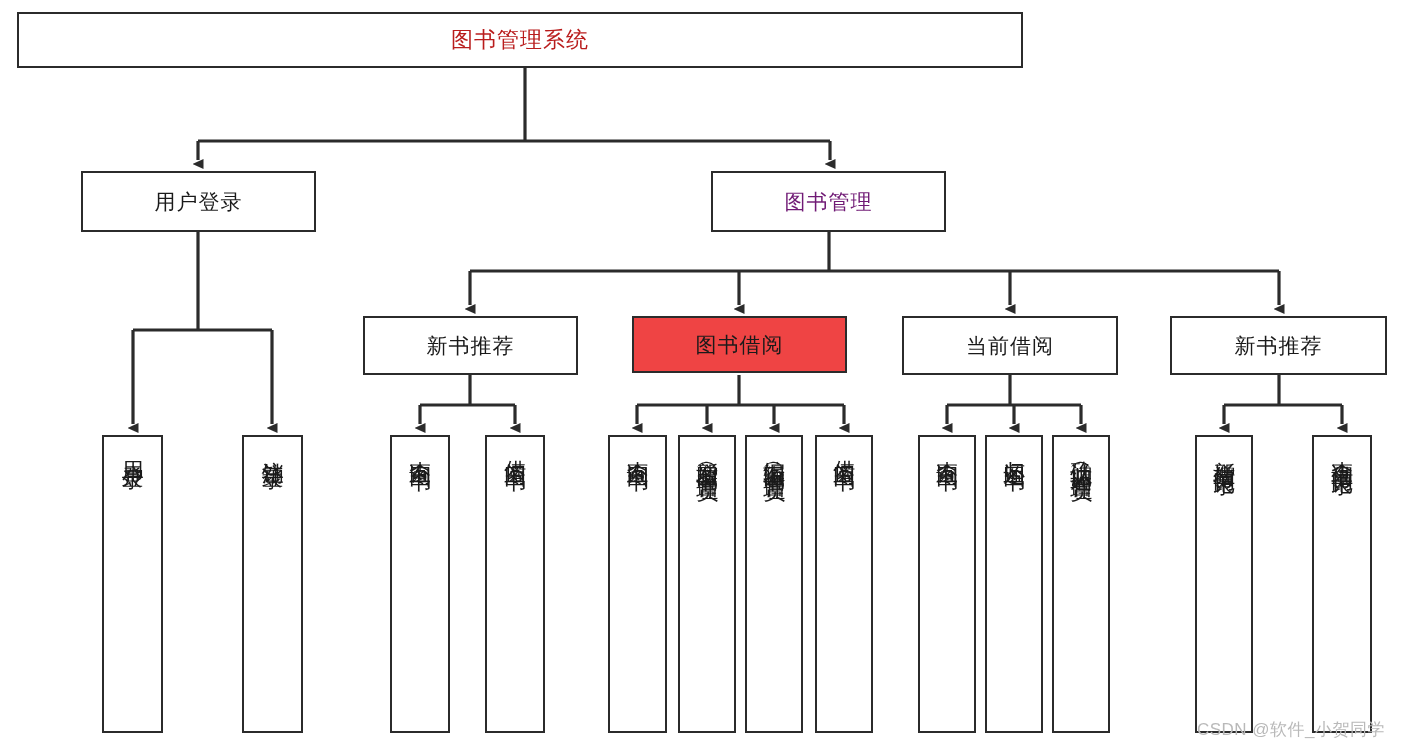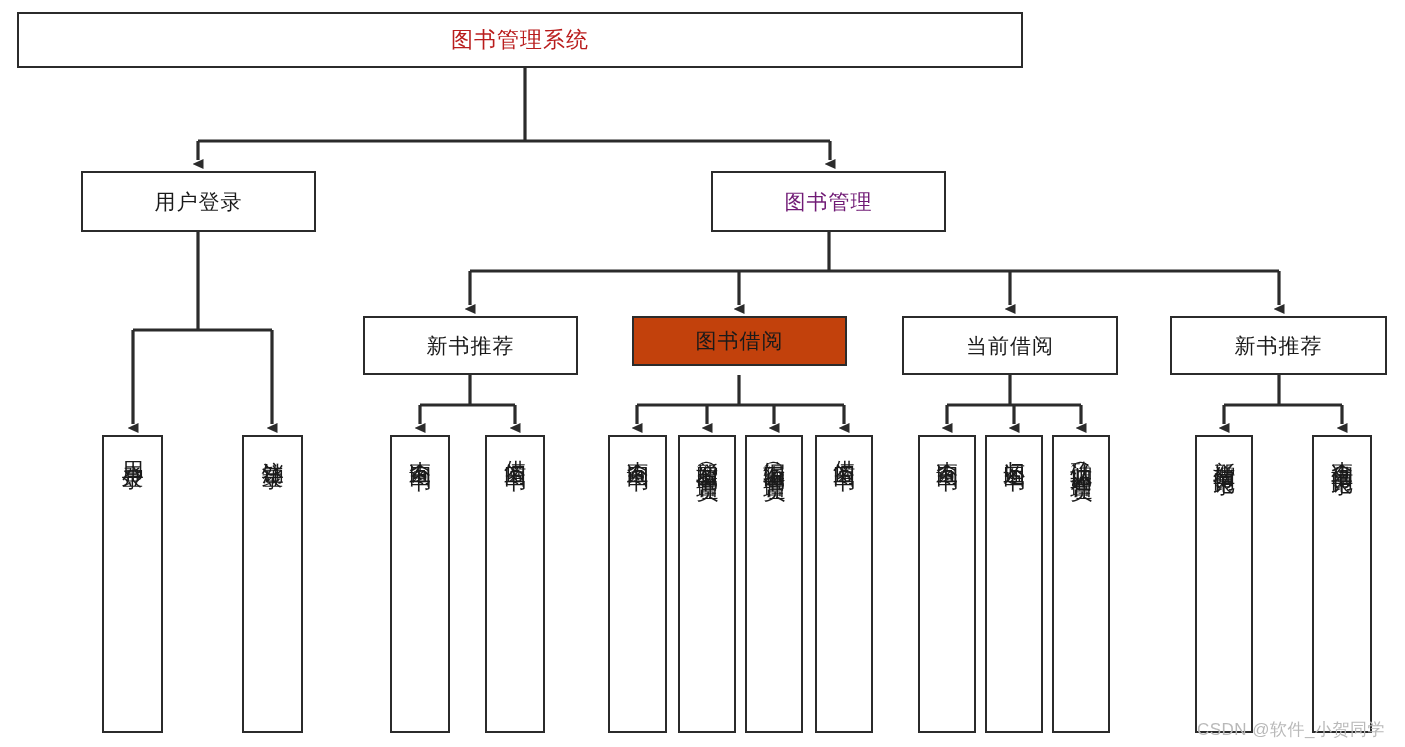--- a/index.html
+++ b/index.html
@@ -129,21 +129,21 @@
   <div class="node node-h" style="left: 81px; top: 171px; width: 235px; height: 61px; border-color: rgb(43, 43, 43); background: rgb(255, 255, 255); color: rgb(26, 26, 26);">
     <span>用户登录</span>
   </div>
   <div class="node node-h" style="left: 711px; top: 171px; width: 235px; height: 61px; border-color: rgb(43, 43, 43); background: rgb(255, 255, 255); color: #701a75;">
     <span>图书管理</span>
   </div>
 
   <div class="node node-h" style="left: 363px; top: 316px; width: 215px; height: 59px; border-color: rgb(43, 43, 43); background: rgb(255, 255, 255); color: rgb(26, 26, 26);">
     <span>新书推荐</span>
   </div>
-  <div class="node node-h" style="left: 632px; top: 316px; width: 215px; height: 50px; border-color: rgb(43, 43, 43); background: #c2410c; color: rgb(26, 26, 26);">
+  <div class="node node-h" style="left: 632px; top: 316px; width: 215px; height: 57px; border-color: rgb(43, 43, 43); background: #ef4444; color: rgb(26, 26, 26);">
     <span>图书借阅</span>
   </div>
   <div class="node node-h" style="left: 902px; top: 316px; width: 216px; height: 59px; border-color: rgb(43, 43, 43); background: rgb(255, 255, 255); color: rgb(26, 26, 26); align-items: center;">
     <span>当前借阅</span>
   </div>
   <div class="node node-h" style="left: 1170px; top: 316px; width: 217px; height: 59px; border-color: rgb(43, 43, 43); background: rgb(255, 255, 255); color: rgb(26, 26, 26);">
     <span>新书推荐</span>
   </div>
 
   <div class="node node-v" style="left: 102px; top: 435px; width: 61px; height: 298px; border-color: rgb(43, 43, 43); background: rgb(255, 255, 255); color: rgb(26, 26, 26);">

